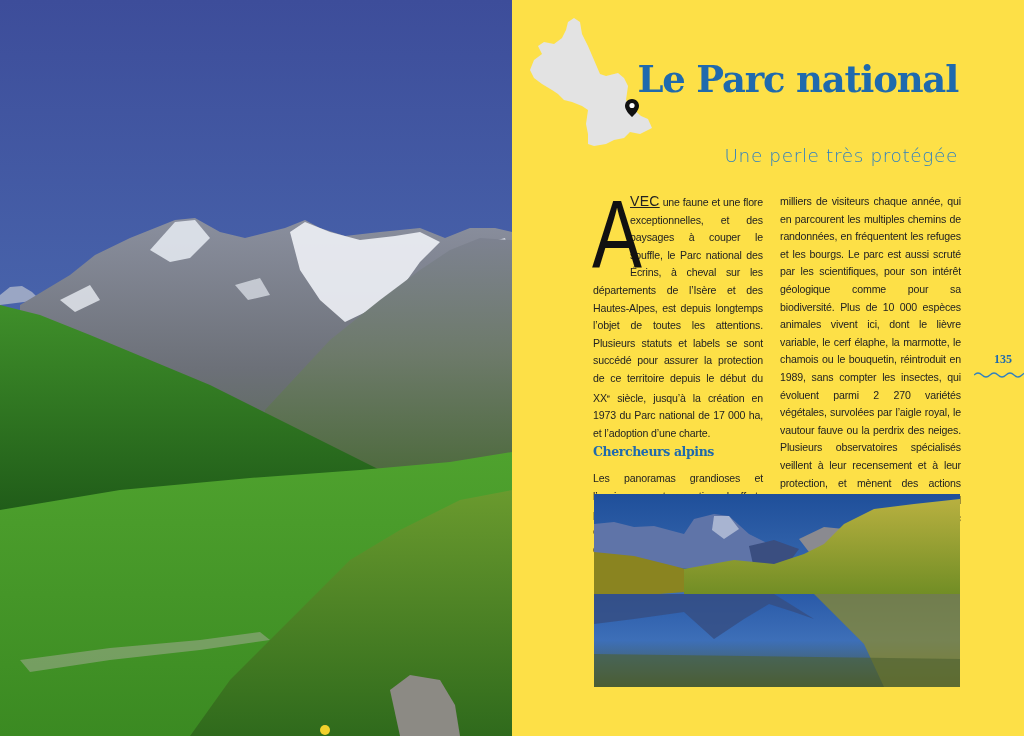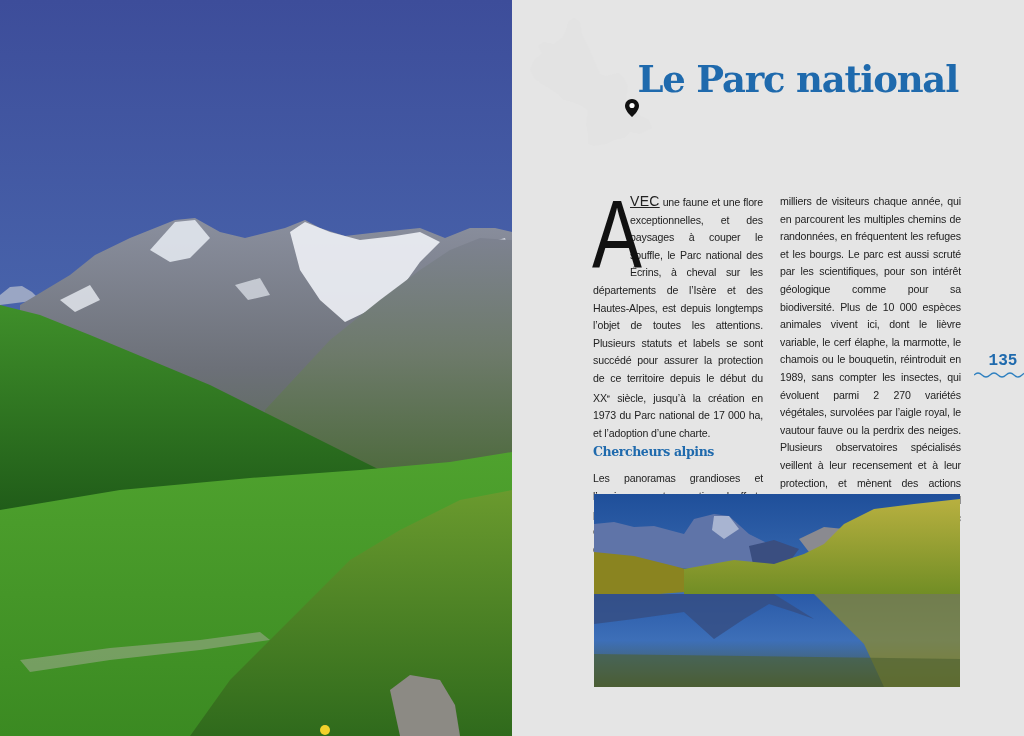--- a/index.html
+++ b/index.html
@@ -7,21 +7,21 @@
     body { position: relative; font-family: "Liberation Sans", sans-serif; }
 
     
     .left-photo {
       position: absolute; left: 0; top: 0; width: 512px; height: 736px; overflow: hidden;
       background: linear-gradient(180deg, #3d4f9c 0%, #4868b0 18%, #5a80c2 32%, #6a8fca 38%);
     }
     .left-photo svg { position: absolute; left: 0; top: 0; width: 512px; height: 736px; }
 
     
-    .right-page { position: absolute; left: 512px; top: 0; width: 512px; height: 736px; background: #e5e5e5; }
+    .right-page { position: absolute; left: 512px; top: 0; width: 512px; height: 736px; background: #fde047; }
 
     .map { position: absolute; left: 16px; top: 16px; width: 130px; height: 135px; }
 
     .title {
       position: absolute; right: 66px; top: 56px; text-align: right;
       font-family: "DejaVu Serif", "Liberation Serif", serif; font-weight: bold;
       color: #1f6aad; font-size: 37px; line-height: 46px; letter-spacing: -1.2px;
     }
     .subtitle {
       position: absolute; right: 66px; top: 145px; text-align: right;
@@ -47,21 +47,21 @@
     .col-heading {
       font-family: "DejaVu Serif", serif; font-weight: bold; color: #1f6aad;
       font-size: 12.5px; letter-spacing: -0.4px; margin: 2px 0 10px 0; text-align: left; line-height: 16px;
     }
     .para { margin: 0; }
     .italic { font-style: italic; }
     sup { font-size: 6px; vertical-align: 4px; }
 
     .page-num {
       position: absolute; left: 471px; top: 352px; width: 40px; text-align: center;
-      font-family: Liberation Mono, monospace; font-weight: bold; color: #1f6aad; font-size: 16px;
+      font-family: Liberation Serif, serif; font-weight: bold; color: #1f6aad; font-size: 12px;
     }
     .page-wave { position: absolute; left: 462px; top: 370px; width: 50px; height: 10px; }
 
     .lake-photo {
       position: absolute; left: 82px; top: 494px; width: 366px; height: 193px; overflow: hidden;
     }
     .lake-photo svg { width: 366px; height: 193px; display: block; }
   </style>
 </head>
 <body>
@@ -130,20 +130,21 @@
     <path d="M46 2 L52 6 L54 18 L60 30 L66 44 L72 58 L78 60 L90 57 L96 62 L100 70 L98 84 L104 92 L113 100 L120 103 L124 112 L112 118 L102 116 L96 122 L86 124 L78 128 L66 130 L60 128 L60 118 L58 108 L60 94 L54 90 L44 86 L36 84 L30 78 L24 74 L14 68 L6 62 L2 54 L6 44 L14 38 L10 30 L16 26 L26 28 L34 22 L38 14 L40 6 Z" fill="#e3e3e3"></path>
     <g transform="translate(104,92)">
       <path d="M0 -9 C-5 -9 -7 -5 -7 -2 C-7 3 0 9 0 9 C0 9 7 3 7 -2 C7 -5 5 -9 0 -9 Z" fill="#111"></path>
       <circle cx="0" cy="-2.5" r="2.6" fill="#fff"></circle>
     </g>
   </svg>
 
   <h1 class="title">
     <span>Le Parc national</span><br>
   </h1>
+  <div class="subtitle">Une perle très protégée</div>
 
   <div class="column col-1">
     <p class="para">
       <span class="dropcap">A</span><span class="smallcaps">vec</span><span> une faune et une flore exceptionnelles, et des paysages à couper le souffle, le Parc national des Écrins, à cheval sur les départements de l’Isère et des Hautes-Alpes, est depuis longtemps l’objet de toutes les attentions. Plusieurs statuts et labels se sont succédé pour assurer la protection de ce territoire depuis le début du </span><span>XX</span><sup>e</sup><span> siècle, jusqu’à la création en 1973 du Parc national de 17 000 ha, et l’adoption d’une charte.</span>
     </p>
     <h2 class="col-heading">Chercheurs alpins</h2>
     <p class="para">Les panoramas grandioses et l’environnement sensationnel offerts par ses sommets de plus de 3 000 m et sa quarantaine de glaciers attirent des</p>
   </div>
 
   <div class="column col-2">

